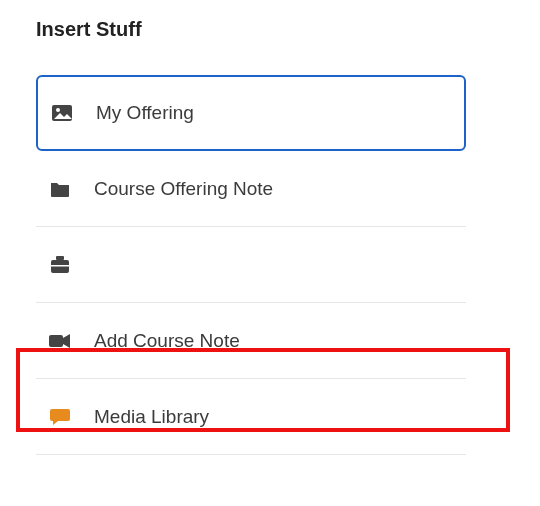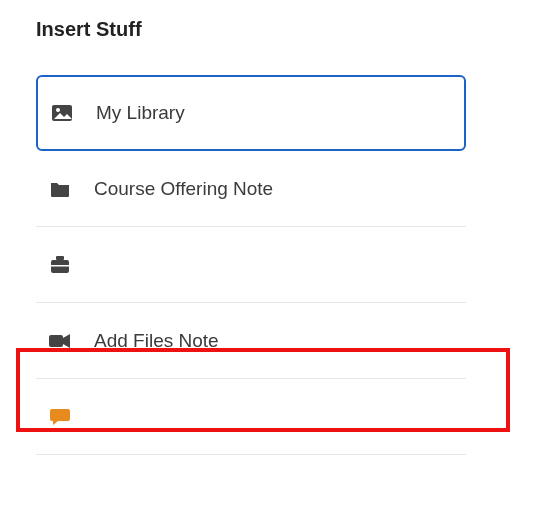--- a/index.html
+++ b/index.html
@@ -21,21 +21,21 @@
   <div class="list">
 
     <div class="item sel">
       <span class="icon">
         <svg width="20" height="16" viewBox="0 0 20 16">
             <rect x="0" y="0" width="20" height="16" rx="2" fill="#444"></rect>
             <circle cx="6" cy="5" r="2" fill="#fff"></circle>
             <path d="M2 14 L8 8 L12 12 L15 9 L20 14 Z" fill="#fff"></path>
           </svg>
       </span>
-      <span class="lbl">My Library</span>
+      <span class="lbl">My Offering</span>
     </div>
 
     <div class="item">
       <span class="icon">
         <svg width="20" height="16" viewBox="0 0 20 16">
             <path d="M1 2 h6 l2 2 h10 v11 a1 1 0 0 1 -1 1 H2 a1 1 0 0 1 -1 -1 Z" fill="#444"></path>
           </svg>
       </span>
       <span class="lbl">Course Offering Note</span>
     </div>
@@ -50,27 +50,28 @@
       </span>
     </div>
 
     <div class="item">
       <span class="icon">
         <svg width="22" height="14" viewBox="0 0 22 14">
             <rect x="0" y="1" width="14" height="12" rx="2" fill="#444"></rect>
             <path d="M14 4 L21 0 V14 L14 10 Z" fill="#444"></path>
           </svg>
       </span>
-      <span class="lbl">Add Files Note</span>
+      <span class="lbl">Add Course Note</span>
     </div>
 
     <div class="item">
       <span class="icon">
         <svg width="20" height="18" viewBox="0 0 20 18">
             <path d="M2 1 h16 a2 2 0 0 1 2 2 v8 a2 2 0 0 1 -2 2 H8 l-5 4 v-4 H2 a2 2 0 0 1 -2 -2 V3 a2 2 0 0 1 2 -2 Z" fill="#e78b1f"></path>
           </svg>
       </span>
+      <span class="lbl">Media Library</span>
     </div>
 
   </div>
 
   <div class="hl" style="left:16px;top:348px;width:494px;height:84px;"></div>
 </div>
 
 </body></html>

